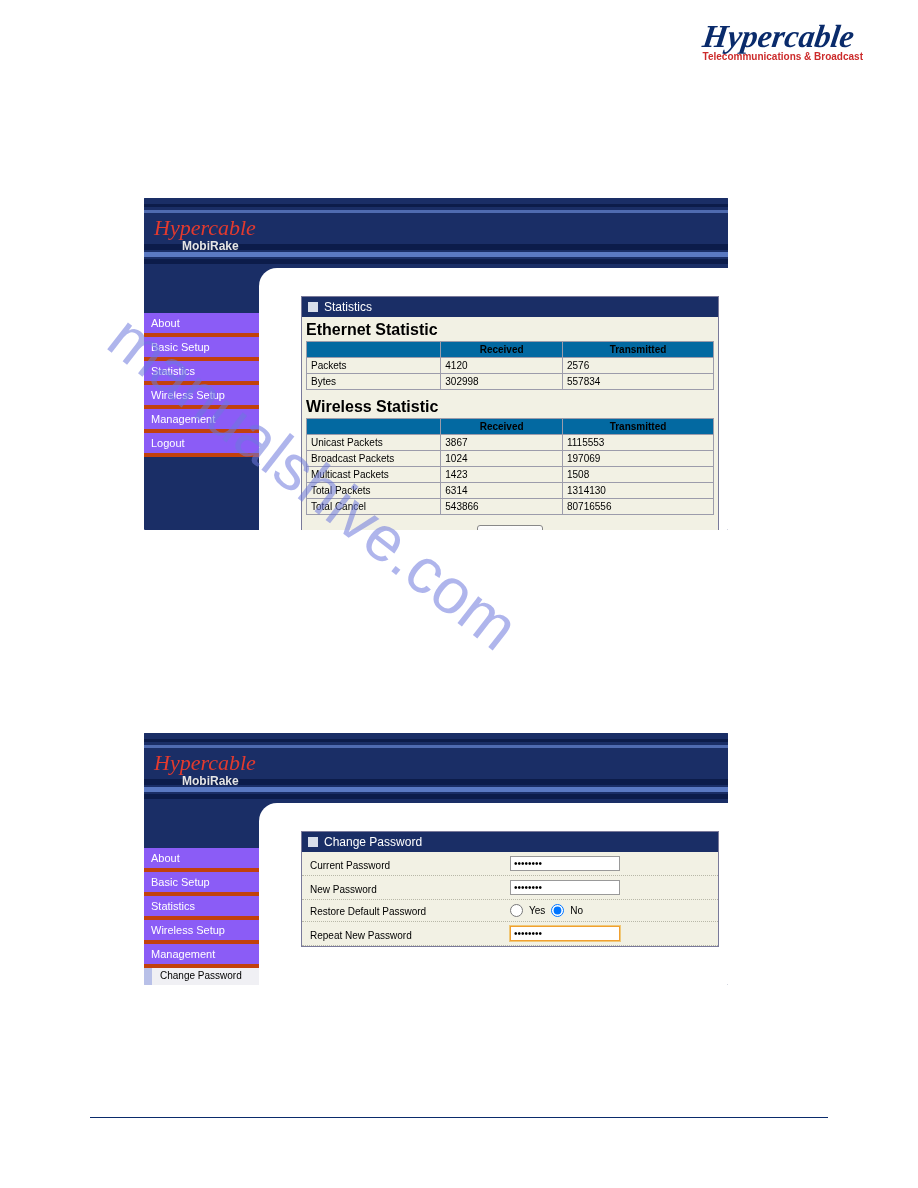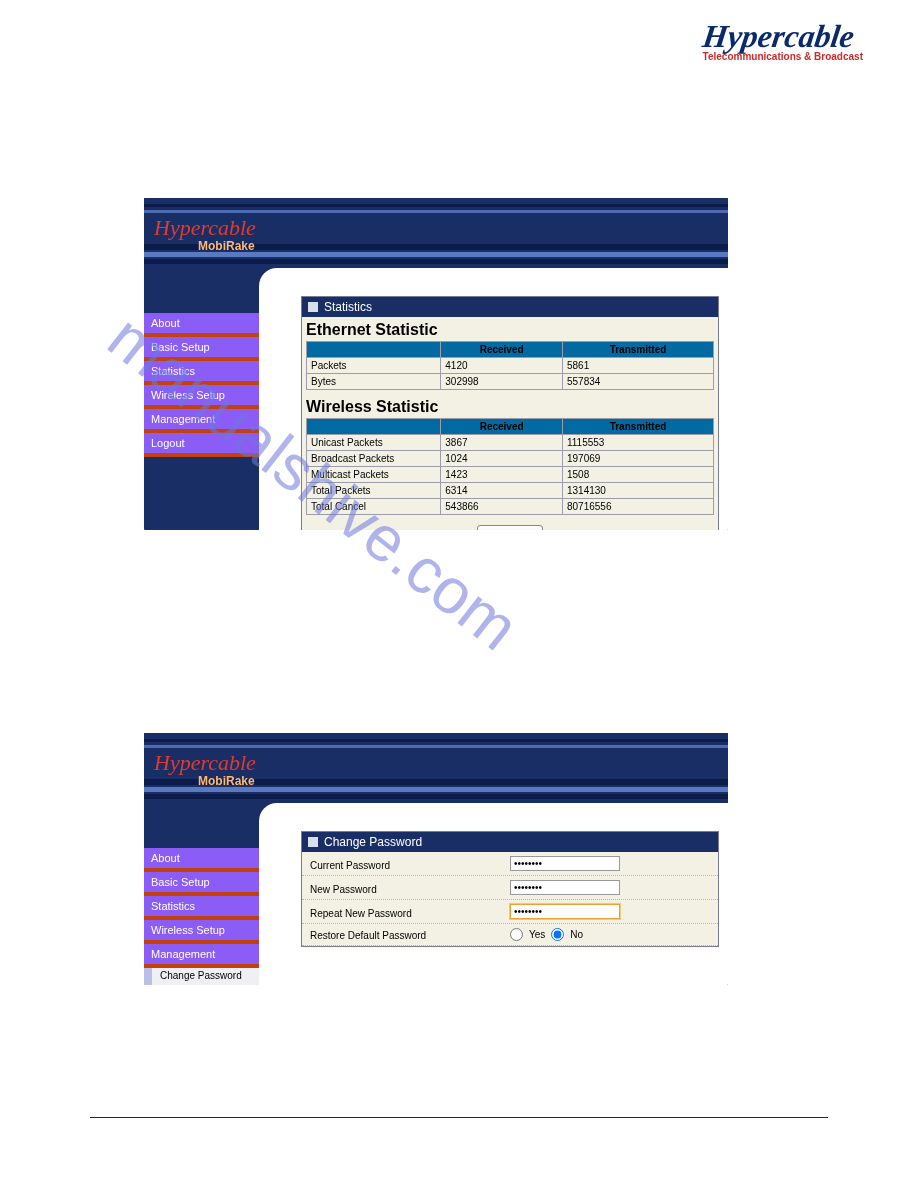--- a/index.html
+++ b/index.html
@@ -72,26 +72,26 @@
     z-index: 2;
   }
   .banner-logo .h {
     font-family: "Brush Script MT", cursive;
     font-style: italic;
     color: #e33a2e;
     font-size: 22px;
     display: block;
   }
   .banner-logo .mr {
-    color: #fdba74;
+    color: #e5e5e5;
     font-size: 12px;
     font-weight: bold;
     display: block;
     margin-top: -2px;
-    margin-left: 44px;
+    margin-left: 28px;
   }
 
   
   .nav {
     position: absolute;
     left: 0px;
     top: 115px;
     width: 115px;
   }
   .nav-item {
@@ -259,21 +259,21 @@
       <table class="data">
         <tbody>
             <tr>
           <th></th>
           <th>Received</th>
           <th>Transmitted</th>
         </tr>
         <tr>
           <td>Packets</td>
           <td>4120</td>
-          <td>5861</td>
+          <td>2576</td>
         </tr>
         <tr>
           <td>Bytes</td>
           <td>302998</td>
           <td>557834</td>
         </tr>
       </tbody>
         </table>
 
       <div class="section-label">Wireless Statistic</div>
@@ -346,32 +346,32 @@
 
       <div class="form-row">
         <span class="flabel">Current Password</span>
         <input type="password" value="••••••••" style="">
       </div>
       <div class="form-row">
         <span class="flabel">New Password</span>
         <input type="password" value="••••••••" style="">
       </div>
       <div class="form-row">
-        <span class="flabel">Repeat New Password</span>
-        <input type="password" class="focused" value="••••••••" style="">
-      </div>
-      <div class="form-row">
         <span class="flabel">Restore Default Password</span>
         <span class="radio-group">
           <input type="radio" name="rd" style="">
           <span>Yes</span>
           <input type="radio" name="rd" checked="" style="">
           <span>No</span>
         </span>
       </div>
+      <div class="form-row">
+        <span class="flabel">Repeat New Password</span>
+        <input type="password" class="focused" value="••••••••" style="">
+      </div>
 
     </div>
   </div>
 </div>
 
 <div class="watermark">manualshive.com</div>
 
 <div class="foot-line"></div>
 
 </body></html>

